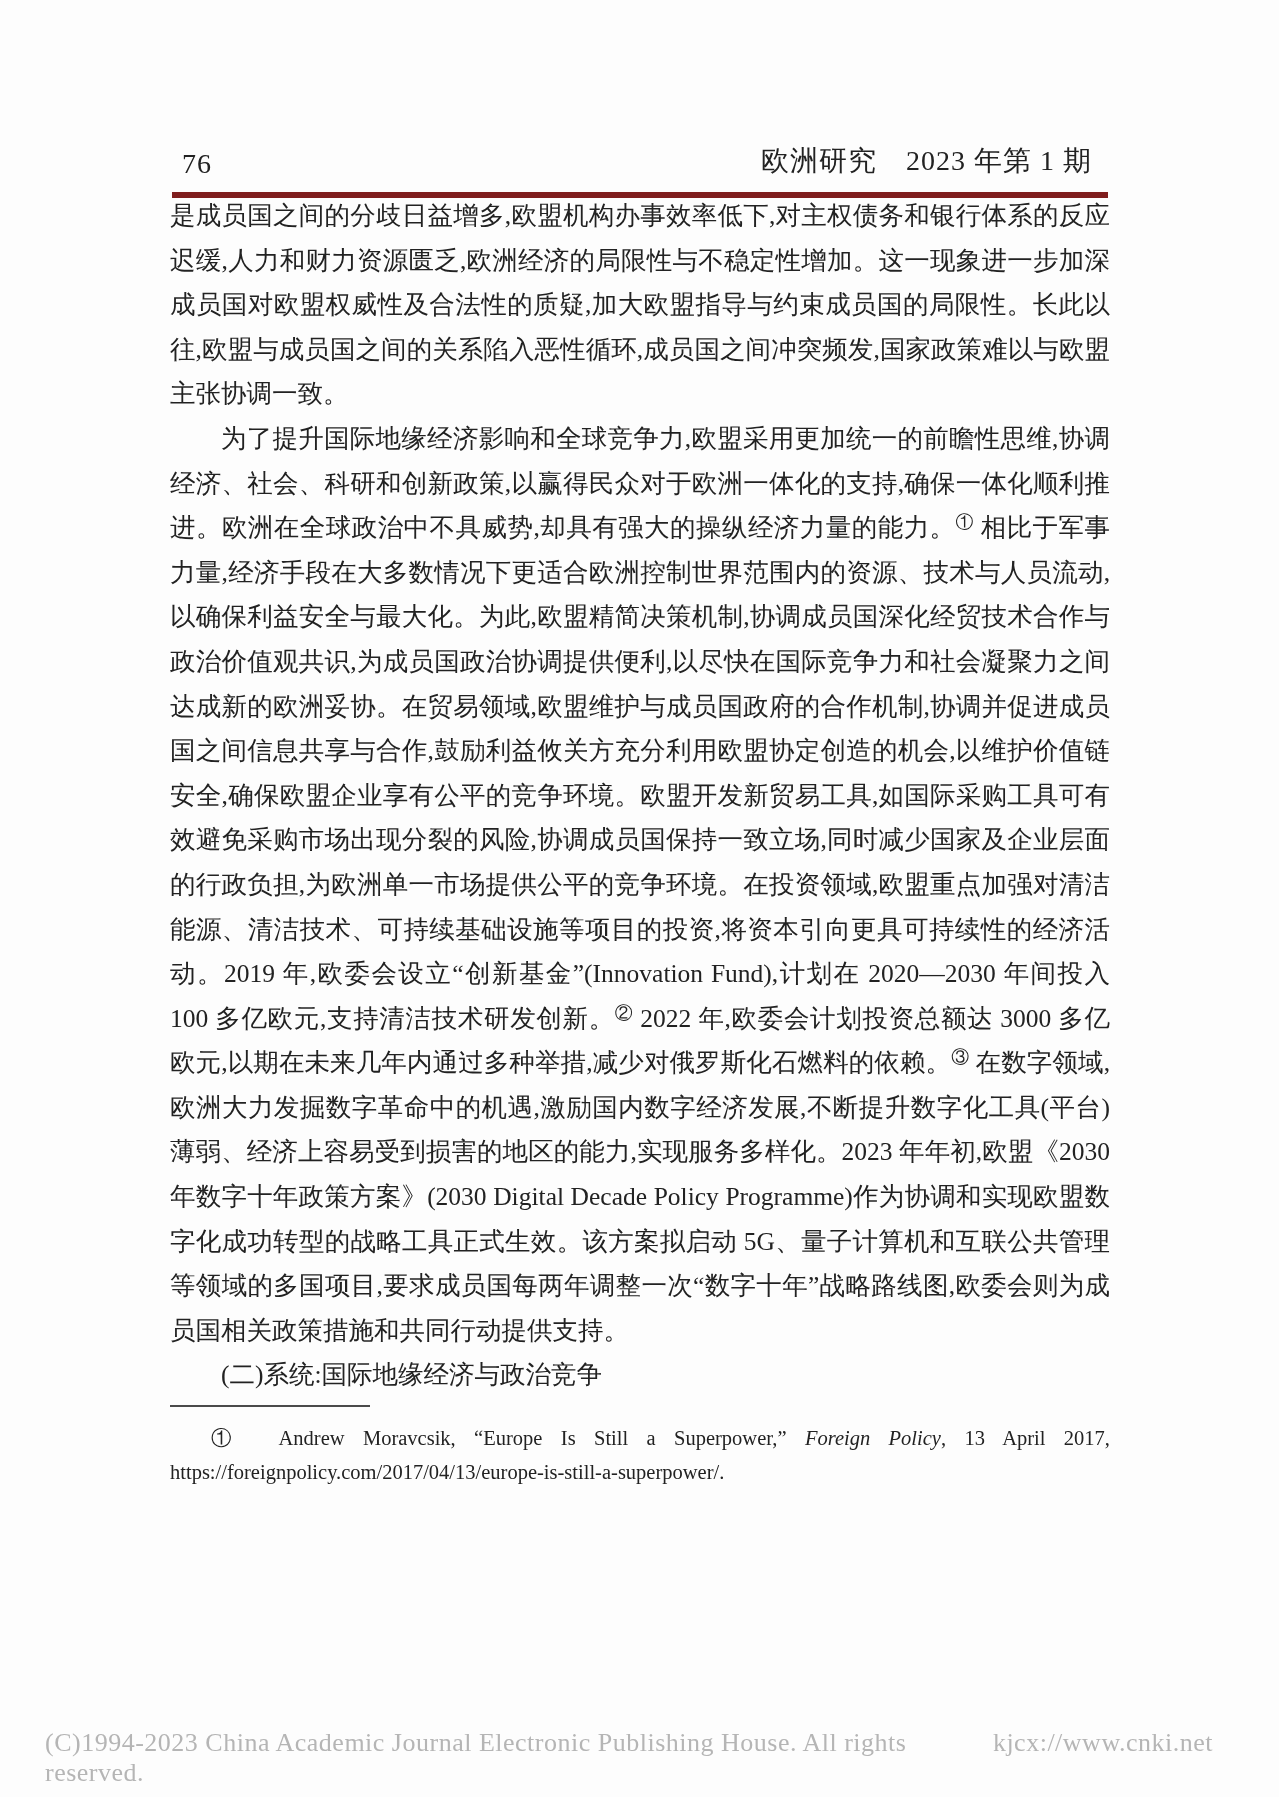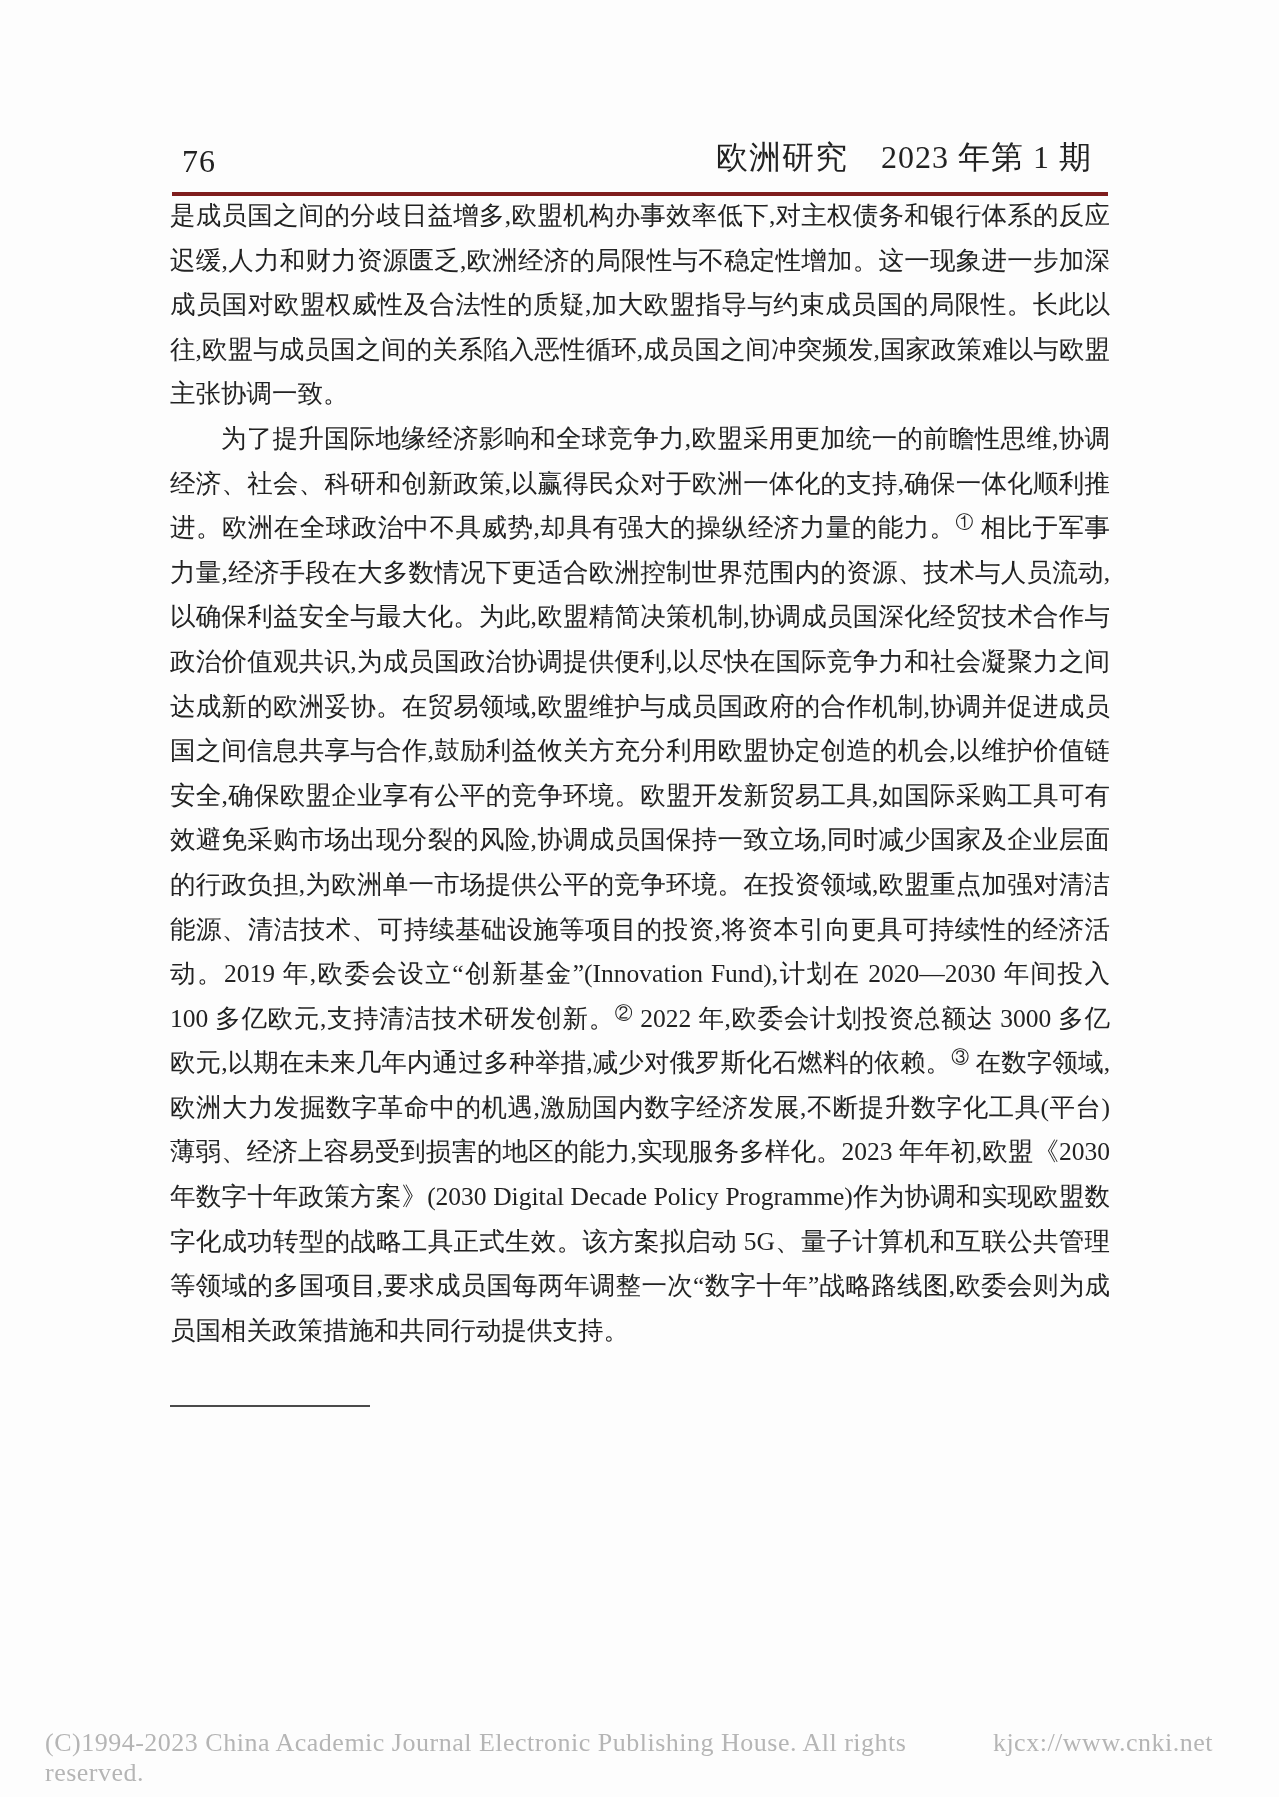--- a/index.html
+++ b/index.html
@@ -19,22 +19,22 @@
   
   .page-header {
     position: absolute;
     left: 172px;
     width: 936px;
     top: 118px;
     height: 62px;
     display: flex;
     justify-content: space-between;
     align-items: flex-end;
-    font-size: 32px;
-    border-bottom: 4px solid #7f1d1d;
+    font-size: 28px;
+    border-bottom: 6px solid #7f1d1d;
     padding-bottom: 12px;
     box-sizing: content-box;
   }
   .page-num { padding-left: 10px; letter-spacing: 1px; }
   .journal-info { padding-right: 16px; letter-spacing: 1px; }
   
   .page-body {
     position: absolute;
     left: 170px;
     width: 940px;
@@ -89,25 +89,27 @@
 <div class="page">
 
   <header class="page-header">
     <span class="page-num">76</span>
     <span class="journal-info">欧洲研究　2023 年第 1 期</span>
   </header>
 
   <main class="page-body">
     <p class="para">是成员国之间的分歧日益增多,欧盟机构办事效率低下,对主权债务和银行体系的反应迟缓,人力和财力资源匮乏,欧洲经济的局限性与不稳定性增加。这一现象进一步加深成员国对欧盟权威性及合法性的质疑,加大欧盟指导与约束成员国的局限性。长此以往,欧盟与成员国之间的关系陷入恶性循环,成员国之间冲突频发,国家政策难以与欧盟主张协调一致。</p>
     <p class="para indent" id="para2"><span>为了提升国际地缘经济影响和全球竞争力,欧盟采用更加统一的前瞻性思维,协调经济、社会、科研和创新政策,以赢得民众对于欧洲一体化的支持,确保一体化顺利推进。欧洲在全球政治中不具威势,却具有强大的操纵经济力量的能力。</span><span class="fnref">①</span><span> 相比于军事力量,经济手段在大多数情况下更适合欧洲控制世界范围内的资源、技术与人员流动,以确保利益安全与最大化。为此,欧盟精简决策机制,协调成员国深化经贸技术合作与政治价值观共识,为成员国政治协调提供便利,以尽快在国际竞争力和社会凝聚力之间达成新的欧洲妥协。在贸易领域,欧盟维护与成员国政府的合作机制,协调并促进成员国之间信息共享与合作,鼓励利益攸关方充分利用欧盟协定创造的机会,以维护价值链安全,确保欧盟企业享有公平的竞争环境。欧盟开发新贸易工具,如国际采购工具可有效避免采购市场出现分裂的风险,协调成员国保持一致立场,同时减少国家及企业层面的行政负担,为欧洲单一市场提供公平的竞争环境。在投资领域,欧盟重点加强对清洁能源、清洁技术、可持续基础设施等项目的投资,将资本引向更具可持续性的经济活动。2019 年,欧委会设立“创新基金”(Innovation Fund),计划在 2020—2030 年间投入 100 多亿欧元,支持清洁技术研发创新。</span><span class="fnref">②</span><span> 2022 年,欧委会计划投资总额达 3000 多亿欧元,以期在未来几年内通过多种举措,减少对俄罗斯化石燃料的依赖。</span><span class="fnref">③</span><span> 在数字领域,欧洲大力发掘数字革命中的机遇,激励国内数字经济发展,不断提升数字化工具(平台)薄弱、经济上容易受到损害的地区的能力,实现服务多样化。2023 年年初,欧盟《2030 年数字十年政策方案》(2030 Digital Decade Policy Programme)作为协调和实现欧盟数字化成功转型的战略工具正式生效。该方案拟启动 5G、量子计算机和互联公共管理等领域的多国项目,要求成员国每两年调整一次“数字十年”战略路线图,欧委会则为成员国相关政策措施和共同行动提供支持。</span></p>
+    <p class="para indent">(二)系统:国际地缘经济与政治竞争</p>
   </main>
 
   <div class="fn-sep"></div>
 
   <section class="footnotes" id="footnotes">
+      <p class="footnote"><span>①　Andrew Moravcsik, “Europe Is Still a Superpower,” </span><span class="italic">Foreign Policy</span><span>, 13 April 2017, https://foreignpolicy.com/2017/04/13/europe-is-still-a-superpower/.</span></p>
     </section>
 
   <footer class="page-footer">
     <span>(C)1994-2023 China Academic Journal Electronic Publishing House. All rights reserved.</span>
     <span>kjcx://www.cnki.net</span>
   </footer>
 
 </div>
 
 </body></html>

